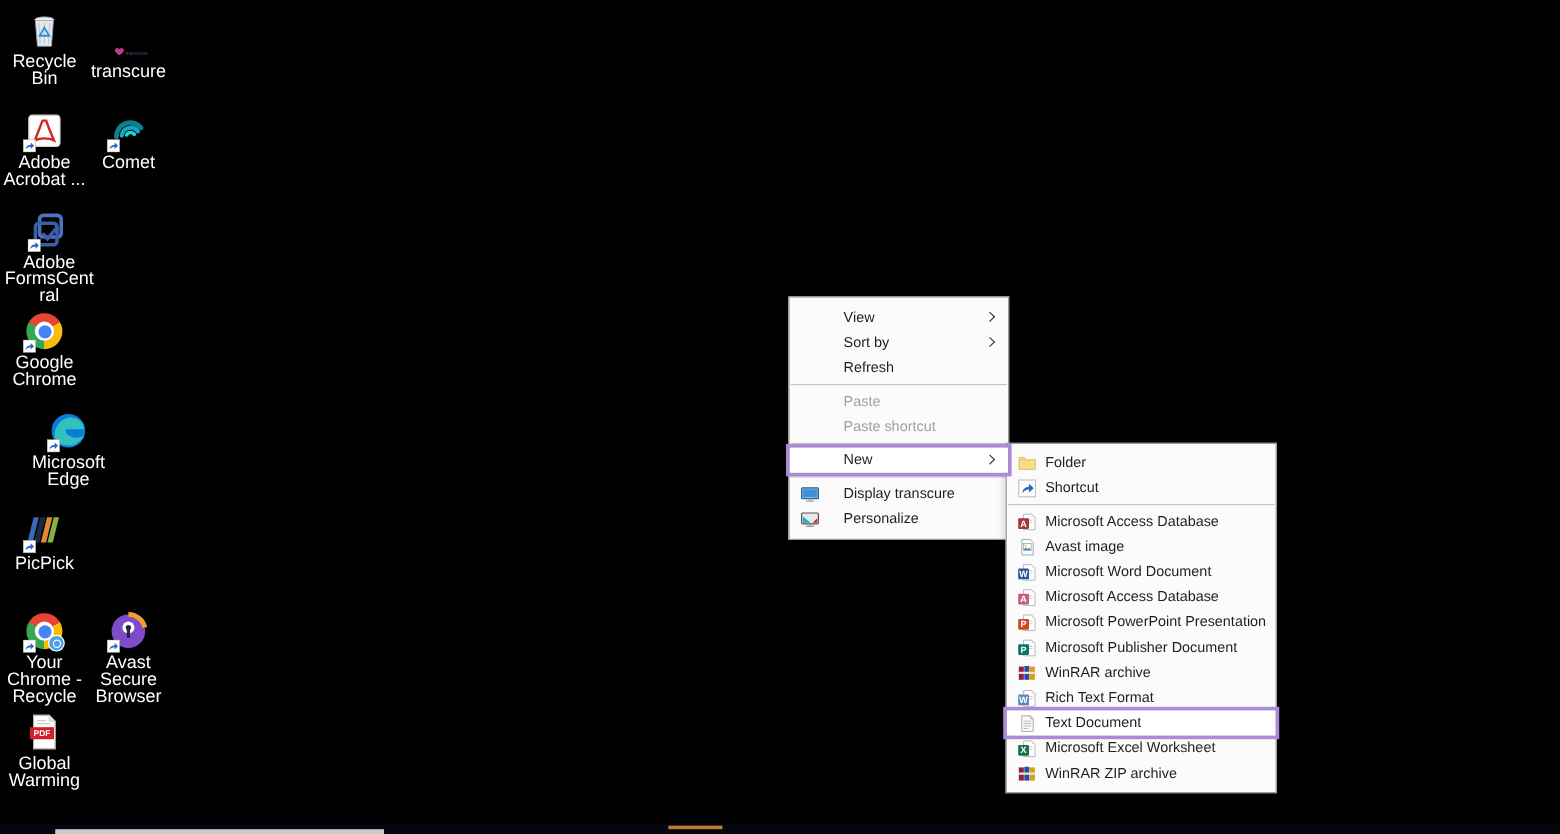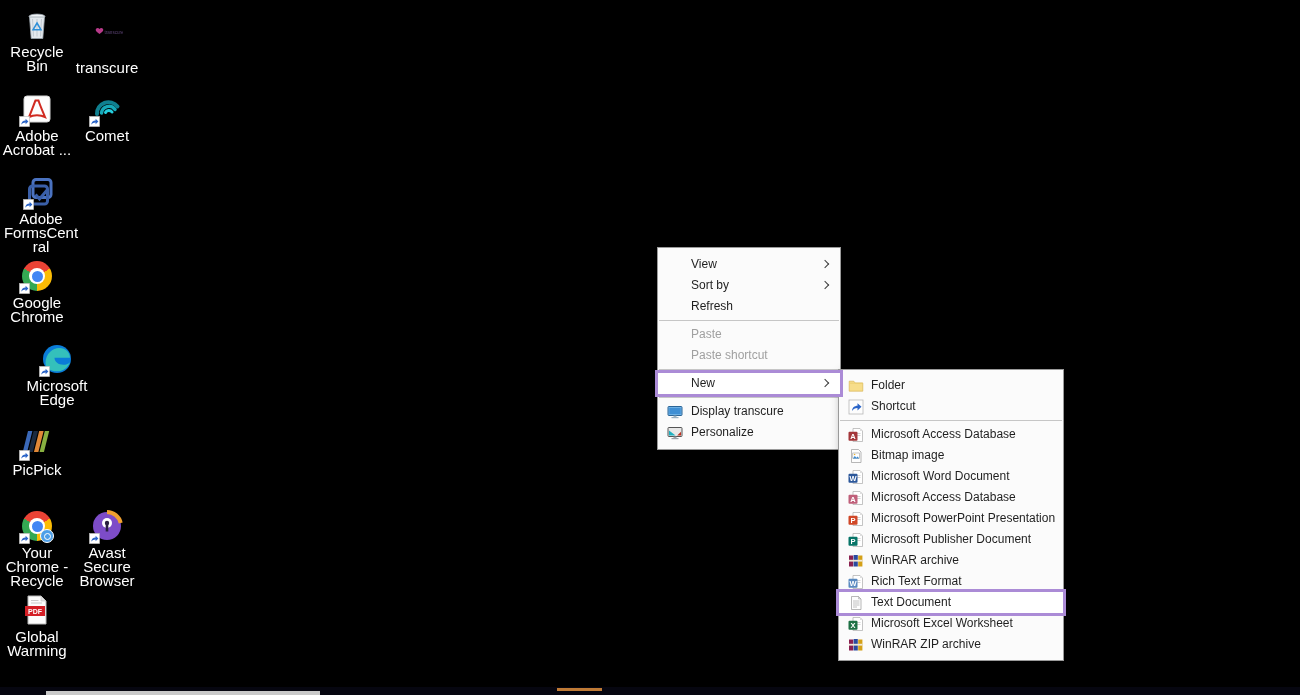--- a/index.html
+++ b/index.html
@@ -21,21 +21,21 @@
   .dicon-label{margin-top:3px;font-size:15px;line-height:14px;color:#fff;text-align:center;
     text-shadow:1px 1px 2px #000,0 0 3px #000;max-width:76px;word-wrap:break-word;}
   .sc-badge{position:absolute;left:-1px;bottom:-1px;width:11px;height:11px;}
   .sc-badge svg{width:11px;height:11px;display:block;}
 
   
   .menu{position:absolute;background:var(--menu-bg);border:1px solid var(--menu-border);
     box-shadow:4px 4px 10px rgba(0,0,0,.45);font-size:12px;color:var(--txt);}
   #context-menu{left:657px;top:247px;width:184px;padding:6px 0;}
   #new-submenu{left:838px;top:369px;width:226px;padding:5px 0;}
-  .mi{position:relative;height:21px;line-height:21px;padding-left:33px;white-space:nowrap;}
+  .mi{position:relative;height:21px;line-height:21px;padding-left:45px;white-space:nowrap;}
   #new-submenu .mi{padding-left:32px;}
   .mi.disabled{color:var(--txt-dis);}
   .mi .mi-icon{position:absolute;left:9px;top:2.5px;width:16px;height:16px;}
   .mi .mi-icon svg{width:16px;height:16px;display:block;}
   .chev{position:absolute;right:12px;top:7px;width:6px;height:6px;
     border-top:1.4px solid #3c3c3c;border-right:1.4px solid #3c3c3c;transform:rotate(45deg);}
   .sep{border-top:1px solid #c6c6c6;margin:3px 1px;}
   .mi.hl{outline:3px solid var(--hl);background:#fff;z-index:5;}
 
   
@@ -60,21 +60,21 @@
         <div class="dicon-img">
           <svg viewBox="0 0 32 32">
             <ellipse cx="16" cy="7.5" rx="8" ry="2.4" fill="#f2f5f8" stroke="#9aa4ad" stroke-width="0.8"></ellipse>
             <path d="M8.5 8 L23.5 8 L21.8 29.5 L10.2 29.5 Z" fill="#e4e9ee" stroke="#9aa4ad" stroke-width="0.8"></path>
             <path d="M11.5 10 L12.5 27.5 M16 10 L16 27.5 M20.5 10 L19.5 27.5" stroke="#c4ccd4" stroke-width="1.1" fill="none"></path>
             <path d="M16 14 l4 6.8 h-8 z" fill="none" stroke="#2e8fd8" stroke-width="1.5"></path>
           </svg>
         </div>
         <div class="dicon-label">Recycle Bin</div>
       </div>
-      <div class="dicon" style="left: 70px; top: 4px; gap: 20px;">
+      <div class="dicon" style="left: 70px; top: 16px;">
         <div class="dicon-img">
           <svg viewBox="0 0 32 32">
             <path d="M8.5 24 c-1.3-1.8-3.8-0.9-3.8 1 c0 1.5 2.1 2.8 3.8 4 c1.7-1.2 3.8-2.5 3.8-4 c0-1.9-2.5-2.8-3.8-1z" fill="#b83a8a"></path>
             <text x="13.5" y="28.5" font-size="4.6" fill="#584070" font-family="Liberation Sans,sans-serif">transcure</text>
           </svg>
         </div>
         <div class="dicon-label">transcure</div>
       </div>
       <div class="dicon" style="left: 0px; top: 92px;">
         <div class="dicon-img">
@@ -279,21 +279,21 @@
             <text x="5" y="11.8" font-size="7.5" fill="#fff" font-weight="bold" text-anchor="middle" font-family="Liberation Sans,sans-serif">A</text>
           </svg>
         </span><span class="mi-label">Microsoft Access Database</span></div>
       <div class="mi"><span class="mi-icon">
           <svg viewBox="0 0 16 16">
             <path d="M3.5 1.5 h7 l2.5 2.5 v10.5 h-9.5 z" fill="#fdfdfd" stroke="#999" stroke-width="0.7"></path>
             <rect x="4.8" y="5" width="6.5" height="5.5" fill="#fff" stroke="#888" stroke-width="0.5"></rect>
             <path d="M4.8 10.5 l2-2.4 1.6 1.6 1.2-1.2 1.7 2 z" fill="#3a8ad0"></path>
             <circle cx="6.6" cy="6.5" r="0.8" fill="#e8b030"></circle>
           </svg>
-        </span><span class="mi-label">Bitmap image</span></div>
+        </span><span class="mi-label">Avast image</span></div>
       <div class="mi"><span class="mi-icon">
           <svg viewBox="0 0 16 16">
             <path d="M5 1.5 h7 l2.5 2.5 v10.5 h-9.5 z" fill="#fff" stroke="#aaa" stroke-width="0.7"></path>
             <path d="M12 1.5 l2.5 2.5 h-2.5 z" fill="#ddd"></path>
             <rect x="7" y="6" width="5.5" height="0.9" fill="#cfcfcf"></rect>
             <rect x="7" y="8" width="5.5" height="0.9" fill="#cfcfcf"></rect>
             <rect x="0.5" y="4.8" width="9" height="9" rx="1" fill="#2b579a"></rect>
             <text x="5" y="11.8" font-size="7.5" fill="#fff" font-weight="bold" text-anchor="middle" font-family="Liberation Sans,sans-serif">W</text>
           </svg>
         </span><span class="mi-label">Microsoft Word Document</span></div>

